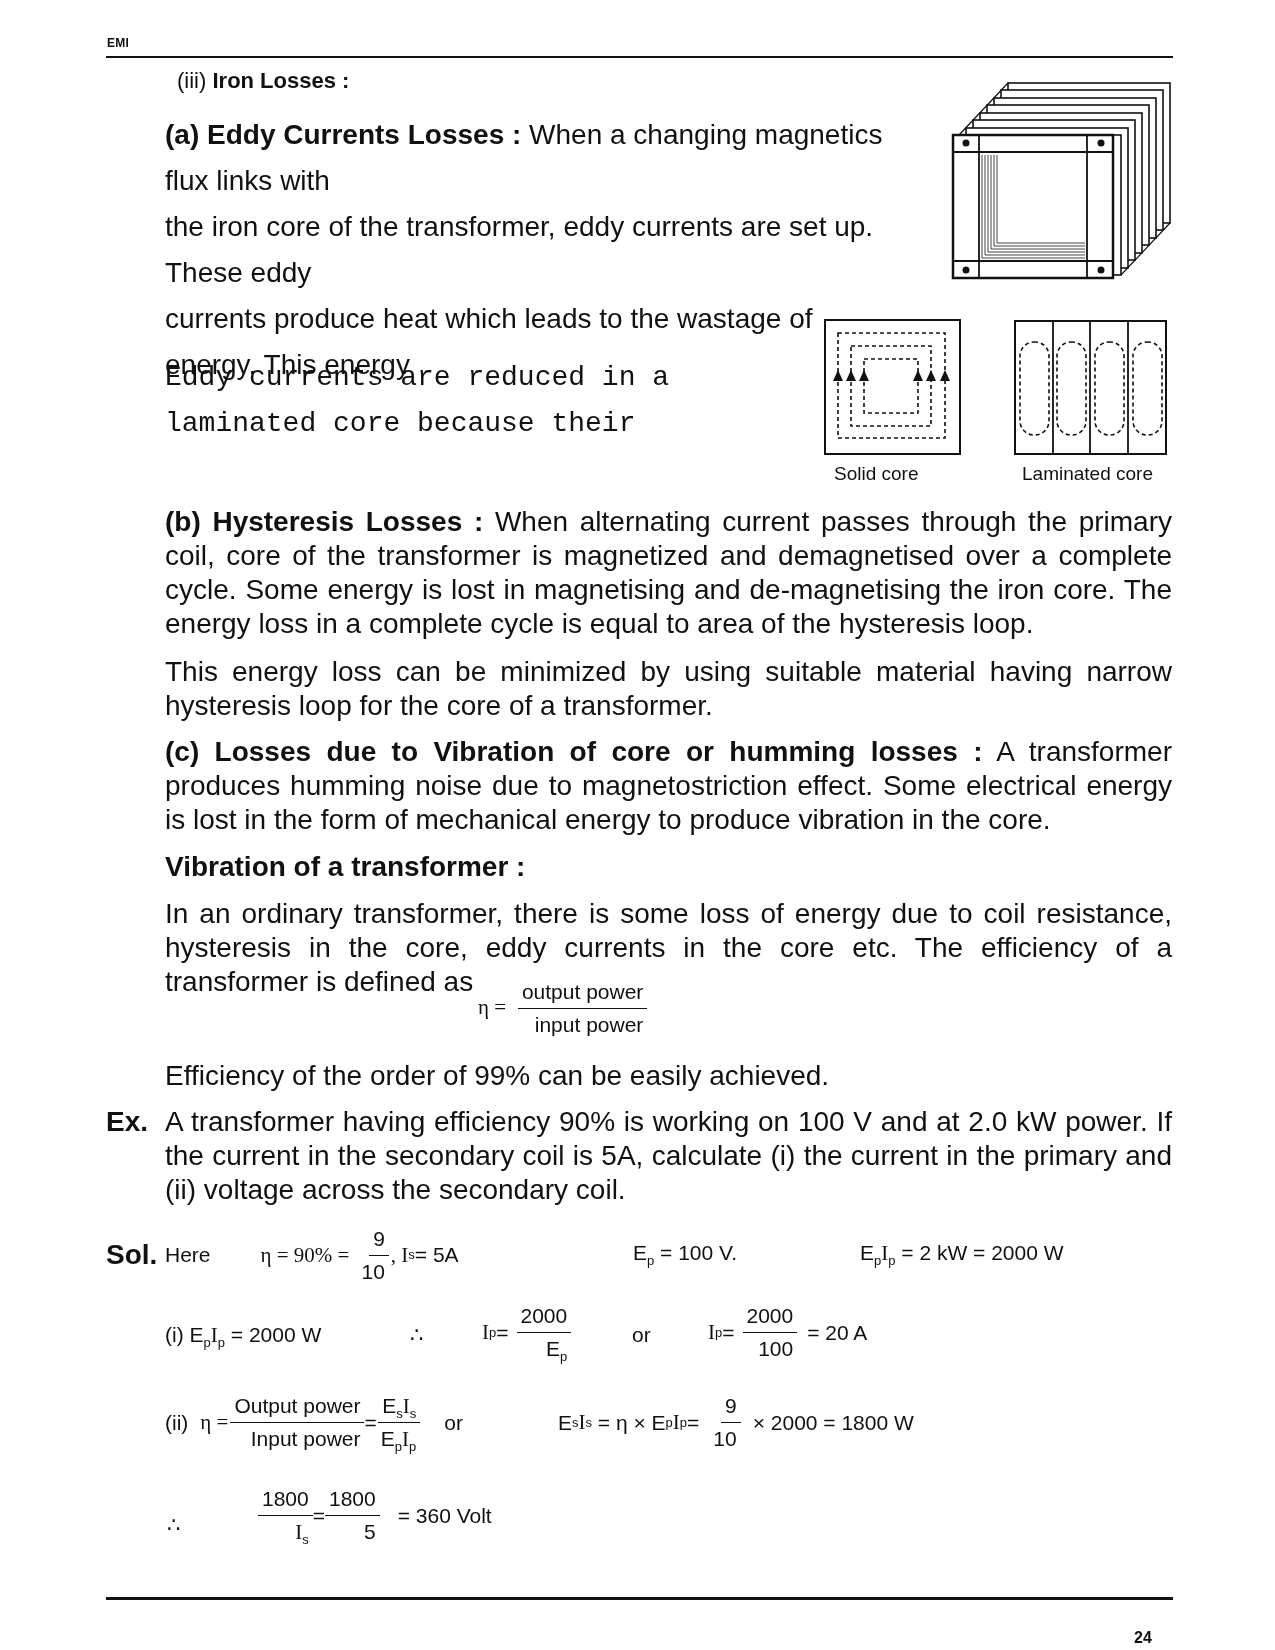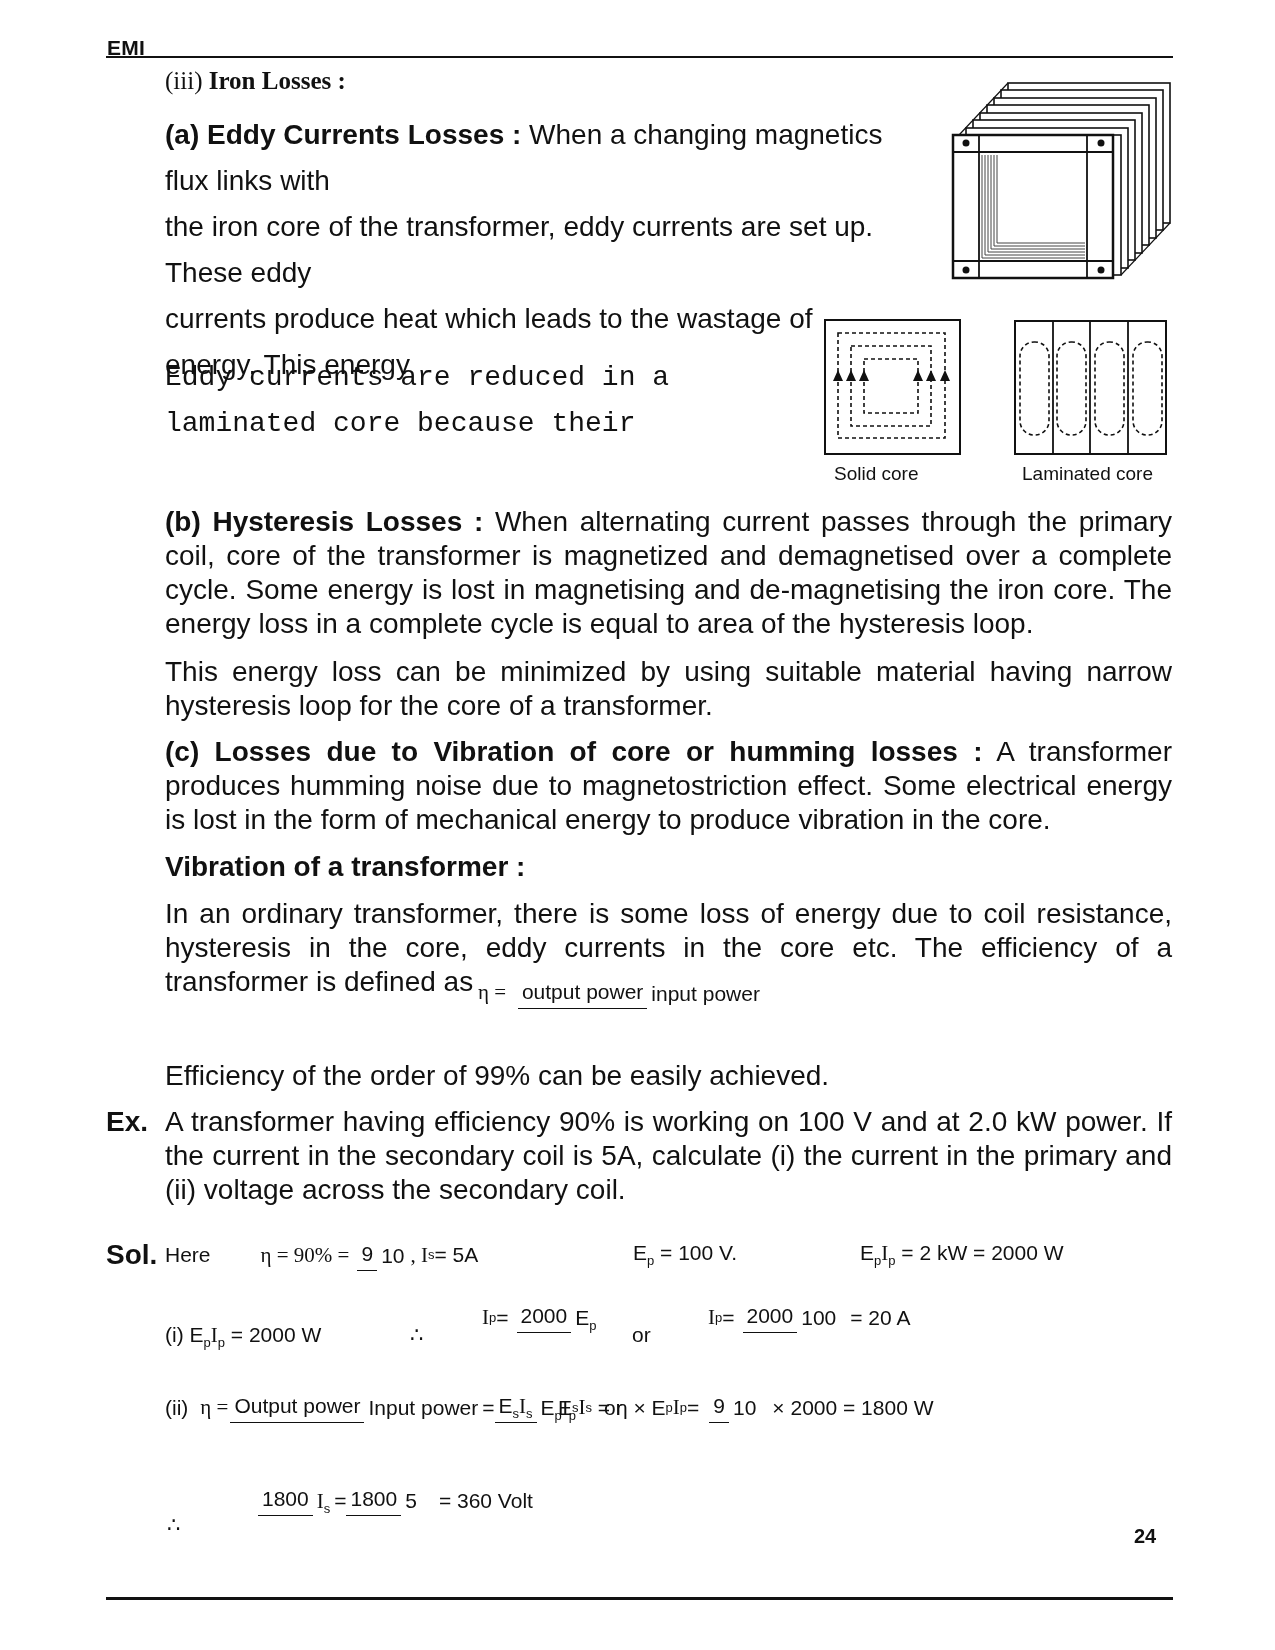--- a/index.html
+++ b/index.html
@@ -1,41 +1,41 @@
 <!DOCTYPE html>
 <html><head>
 <meta charset="utf-8">
 <style>
   html, body { margin: 0; padding: 0; background: #ffffff; }
   body { width: 1275px; height: 1650px; position: relative; overflow: hidden;
          font-family: "Liberation Sans", sans-serif; color: #111; }
   .abs { position: absolute; }
-  .hdr-title { left: 107px; top: 36px; font-size: 21px; font-weight: bold; letter-spacing: 0.2px; }
+  .hdr-title { left: 107px; top: 36px; font-size: 12px; font-weight: bold; letter-spacing: 0.2px; }
   .hdr-rule { left: 106px; top: 56px; width: 1067px; height: 2px; background: #111; }
   .ftr-rule { left: 106px; top: 1597px; width: 1067px; height: 3px; background: #111; }
-  .ftr-num { left: 1134px; top: 1525px; font-size: 20px; font-weight: bold; }
+  .ftr-num { left: 1134px; top: 1629px; font-size: 16px; font-weight: bold; }
   .p { font-size: 28px; line-height: 34px; }
   .pj { text-align: justify; text-align-last: left; }
   .b { font-weight: bold; }
   .tall { line-height: 46px; }
-  .frac { display: inline-flex; flex-direction: row; align-items: flex-start; vertical-align: middle; }
+  .frac { display: inline-flex; flex-direction: column; align-items: flex-end; vertical-align: middle; }
   .frac .n { border-bottom: 1.5px solid #111; padding: 0 4px 2px; line-height: 28px; }
   .frac .d { padding: 2px 4px 0; line-height: 28px; }
   .serif { font-family: "Liberation Serif", serif; }
   sub { font-size: 13px; vertical-align: -5px; line-height: 0; }
   .math { font-size: 21px; white-space: nowrap; }
   .cap { font-size: 19px; }
 </style>
 </head>
 <body>
 
 <div class="abs hdr-title">EMI</div>
 <div class="abs hdr-rule"></div>
 
-<div class="abs p" style="left:165px; top:64px; font-size:25px;font-family:Liberation Serif, serif;">
+<div class="abs p" style="left:177px; top:64px; font-size:22px;">
   <span>(iii)</span>
   <span class="b">Iron Losses :</span>
 </div>
 
 <div class="abs p tall" style="left:165px; top:112px; width:730px;">
   <div><span class="b">(a) Eddy Currents Losses :</span><span> When a changing magnetics flux links with</span></div>
   <div>the iron core of the transformer, eddy currents are set up. These eddy</div>
   <div>currents produce heat which leads to the wastage of energy. This energy</div>
 </div>
 

